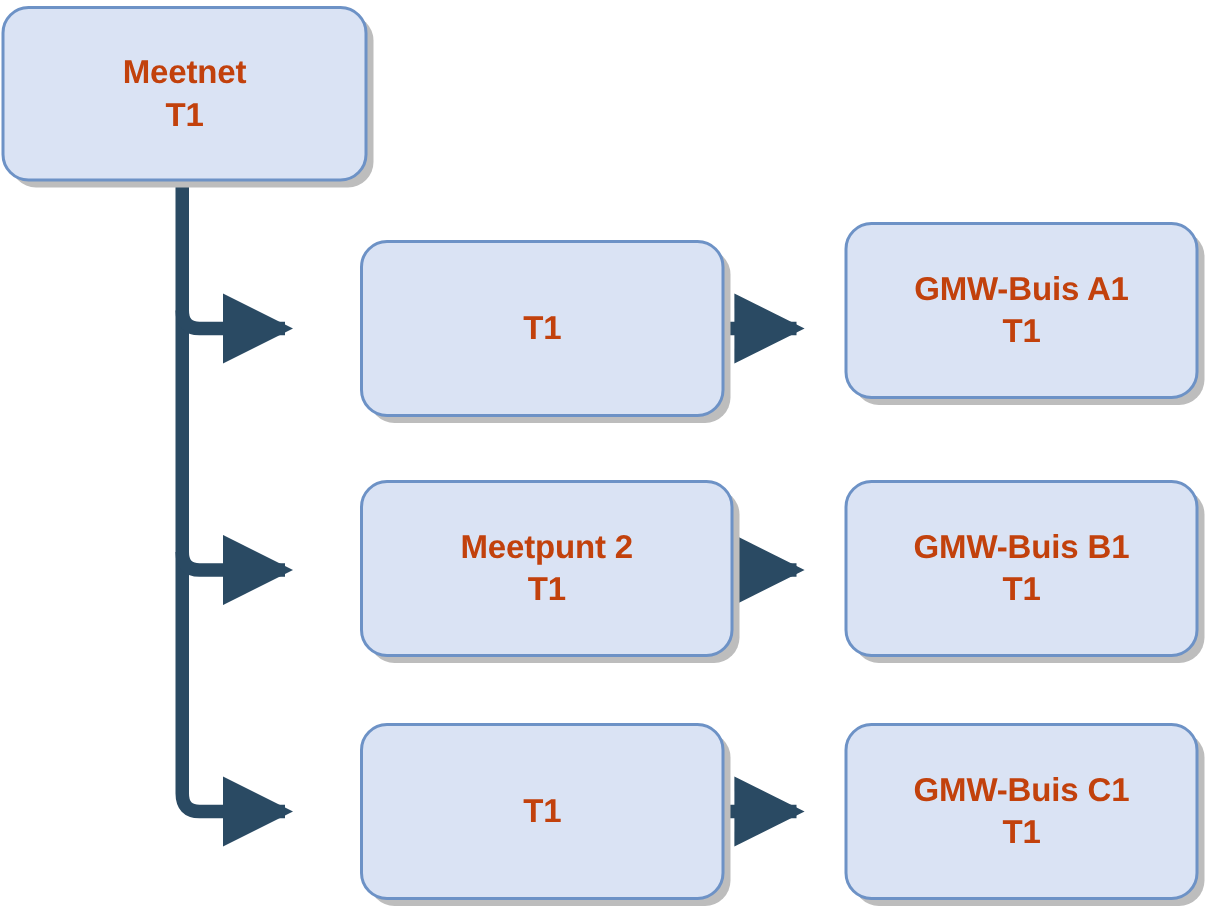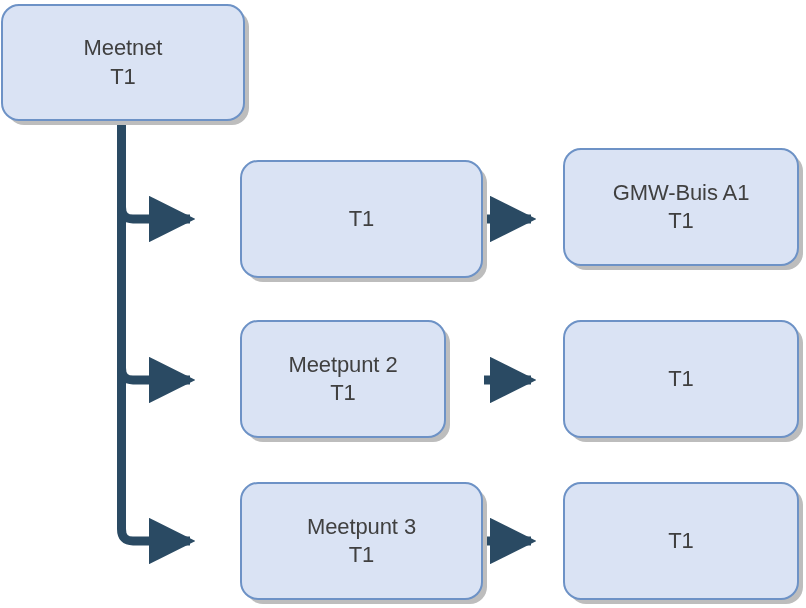--- a/index.html
+++ b/index.html
@@ -31,22 +31,22 @@
     box-sizing: border-box;
     background: #dae3f4;
     border: 2px solid #6d92c6;
     border-radius: 18px;
     box-shadow: 5px 5px 0 -1px #bdbdbd;
     display: flex;
     flex-direction: column;
     align-items: center;
     justify-content: center;
     text-align: center;
-    color: #404040;
-    font-weight: normal;
+    color: #c2410c;
+    font-weight: bold;
     font-size: 22px;
     line-height: 1.28;
     letter-spacing: -0.1px;
   }
   .node .l1, .node .l2 {
     display: block;
     white-space: nowrap;
   }
 </style>
 </head>
@@ -81,31 +81,32 @@
 
   <div class="node" style="left:240px; top:160px; width:243px; height:118px;">
     <span class="l2">T1</span>
   </div>
 
   <div class="node" style="left:563px; top:148px; width:236px; height:118px;">
     <span class="l1">GMW-Buis A1</span>
     <span class="l2">T1</span>
   </div>
 
-  <div class="node" style="left:240px; top:320px; width:206px; height:118px;">
+  <div class="node" style="left:240px; top:320px; width:249px; height:118px;">
     <span class="l1">Meetpunt 2</span>
     <span class="l2">T1</span>
   </div>
 
   <div class="node" style="left:563px; top:320px; width:236px; height:118px;">
+    <span class="l1">GMW-Buis B1</span>
     <span class="l2">T1</span>
   </div>
 
   <div class="node" style="left:240px; top:482px; width:243px; height:118px;">
-    <span class="l1">Meetpunt 3</span>
     <span class="l2">T1</span>
   </div>
 
   <div class="node" style="left:563px; top:482px; width:236px; height:118px;">
+    <span class="l1">GMW-Buis C1</span>
     <span class="l2">T1</span>
   </div>
 
 </div>
 
 </body></html>

